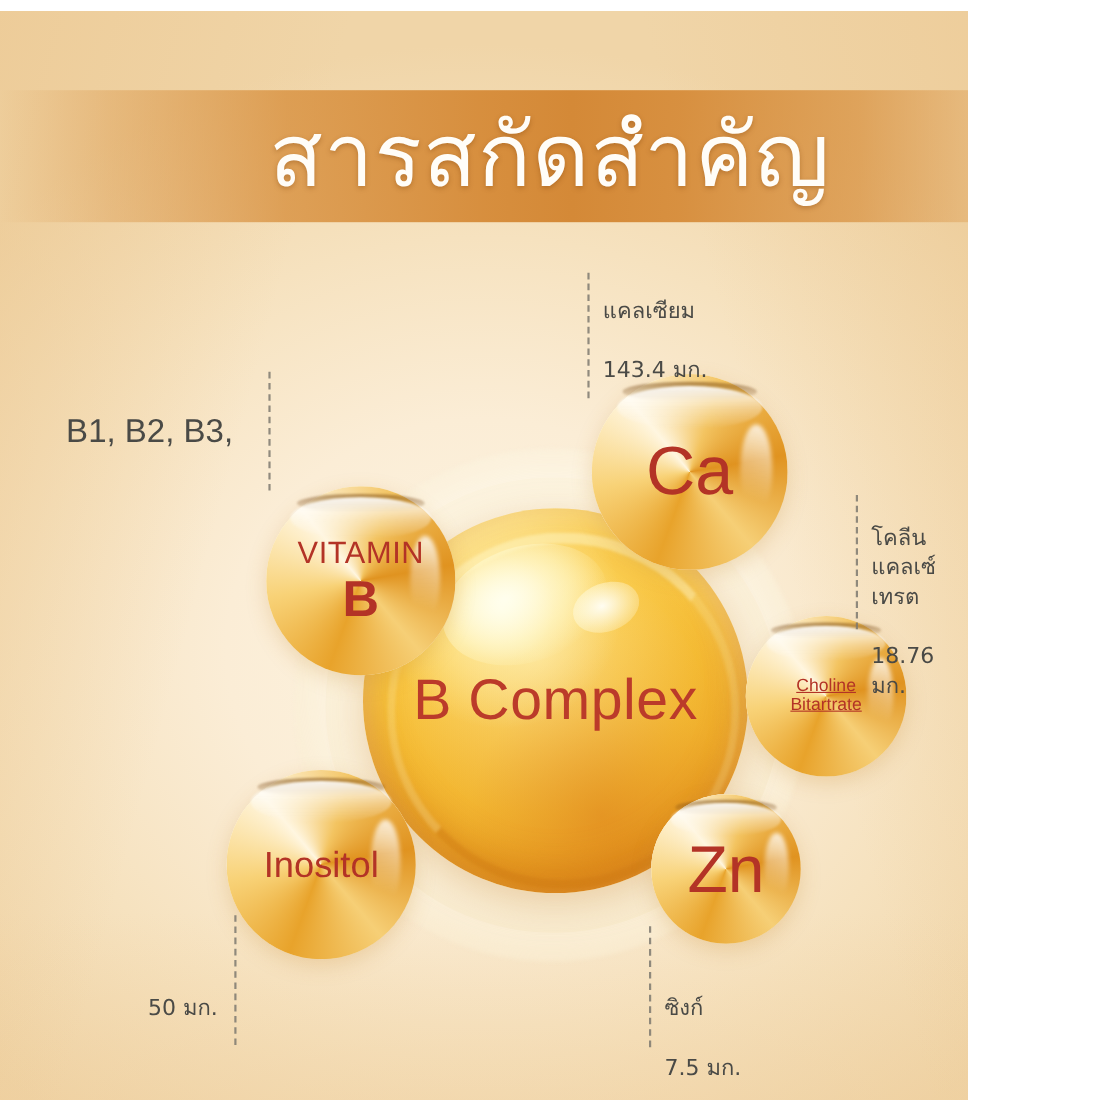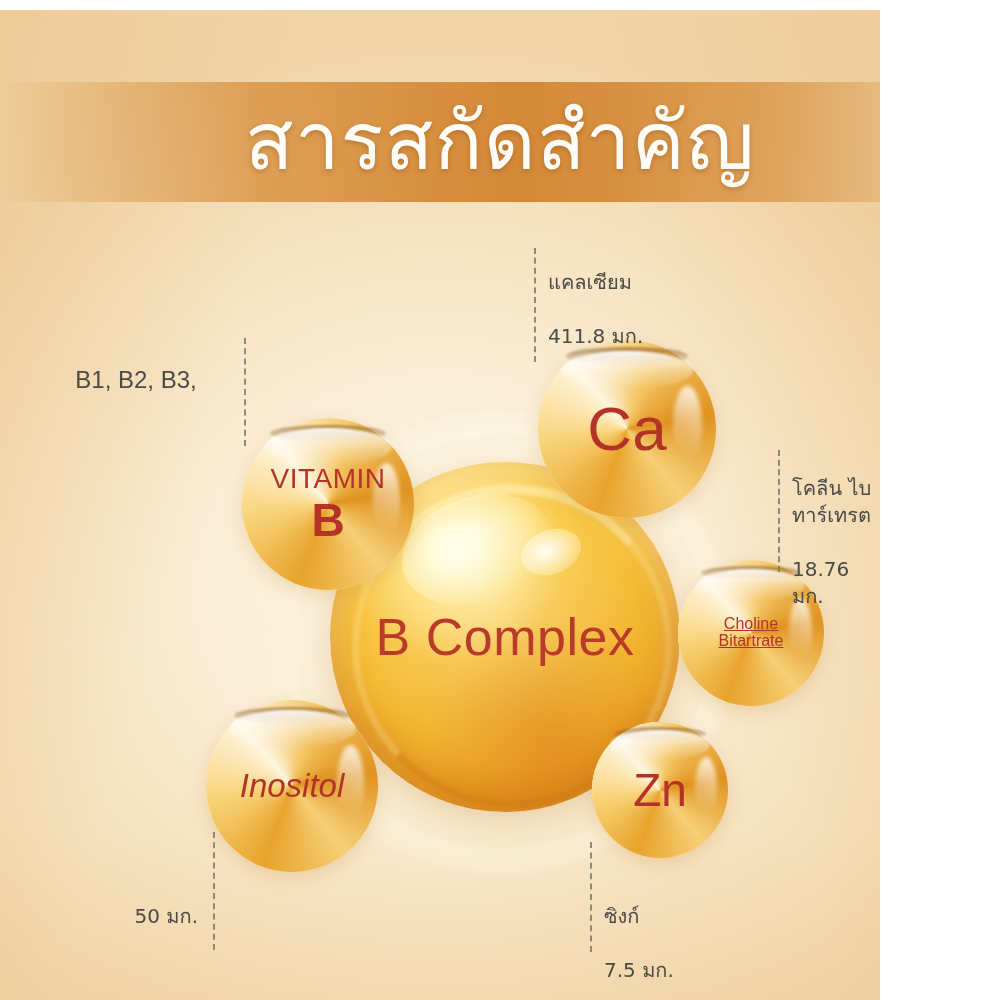--- a/index.html
+++ b/index.html
@@ -39,21 +39,21 @@
   #title-text{
     position:absolute;left:0;top:72px;width:1000px;height:120px;
     display:flex;align-items:center;justify-content:center;
     color:#fffdf8;font-size:80px;line-height:1;font-weight:400;
     letter-spacing:1px;
     text-shadow:0 2px 5px rgba(120,60,10,.35);
     font-family:"DejaVu Sans","Liberation Sans",sans-serif;
   }
 
   
-  .callout{position:absolute;color:#4a4a46;font-size:24px;line-height:1.35;white-space:pre-line;}
+  .callout{position:absolute;color:#4a4a46;font-size:30px;line-height:1.35;white-space:pre-line;}
   .callout.thai{font-family:"DejaVu Sans","Liberation Sans",sans-serif;font-size:20px;}
   .dash-v{
     position:absolute;width:0;
     border-left:2px dashed #7e7a70;opacity:.85;
   }
 
   
   #oil-halo{
     position:absolute;left:268px;top:398px;width:466px;height:466px;border-radius:50%;
     background:radial-gradient(circle at 50% 46%,
@@ -136,29 +136,29 @@
   }
   .bubble .btext{
     position:absolute;inset:0;display:flex;flex-direction:column;
     align-items:center;justify-content:center;text-align:left;
     color:#b33326;line-height:1.05;
   }
 
   
   #bubble-ca{left:538px;top:330px;width:178px;height:178px;}
   #bubble-ca .btext{font-size:62px;}
-  #bubble-vitb{left:242px;top:408px;width:172px;height:172px;}
+  #bubble-vitb{left:242px;top:432px;width:172px;height:172px;}
   #bubble-vitb .line1{font-size:28px;letter-spacing:.5px;}
   #bubble-vitb .line2{font-size:46px;font-weight:700;margin-top:2px;}
   #bubble-choline{left:678px;top:550px;width:146px;height:146px;}
   #bubble-choline .btext{font-size:16px;text-decoration:underline;}
   #bubble-inositol{left:206px;top:690px;width:172px;height:172px;}
-  #bubble-inositol .btext{font-size:33px;font-style:italic;}
+  #bubble-inositol .btext{font-size:33px;}
   #bubble-zn{left:592px;top:712px;width:136px;height:136px;}
-  #bubble-zn .btext{font-size:46px;}
+  #bubble-zn .btext{font-size:60px;}
 </style>
 </head>
 <body>
 
 <div id="stage">
 
   <div id="vignette"></div>
 
   <div id="title-band"></div>
   <div id="title-text">สารสกัดสำคัญ</div>
@@ -212,31 +212,31 @@
     <div class="rim"></div>
     <div class="gloss-dark"></div>
     <div class="gloss"></div>
     <div class="sheen"></div>
     <div class="btext">Zn</div>
   </div>
 
   <div class="dash-v" style="left:534px;top:238px;height:114px;"></div>
   <div class="callout thai" style="left:548px;top:232px;">
     <div>แคลเซียม</div>
-    <div>411.8 มก.</div>
+    <div>143.4 มก.</div>
   </div>
 
   <div class="dash-v" style="left:244px;top:328px;height:108px;"></div>
   <div class="callout" style="left:46px;top:322px;width:180px;text-align:center;">
     <div>B1, B2, B3,</div>
   </div>
 
   <div class="dash-v" style="left:778px;top:440px;height:122px;"></div>
   <div class="callout thai" style="left:792px;top:438px;">
-    <div>โคลีน ไบทาร์เทรต</div>
+    <div>โคลีน แคลเซ์เทรต</div>
     <div>18.76 มก.</div>
   </div>
 
   <div class="dash-v" style="left:213px;top:822px;height:118px;"></div>
   <div class="callout thai" style="left:20px;top:866px;width:178px;text-align:right;">
     <div>50 มก.</div>
   </div>
 
   <div class="dash-v" style="left:590px;top:832px;height:110px;"></div>
   <div class="callout thai" style="left:604px;top:866px;">

